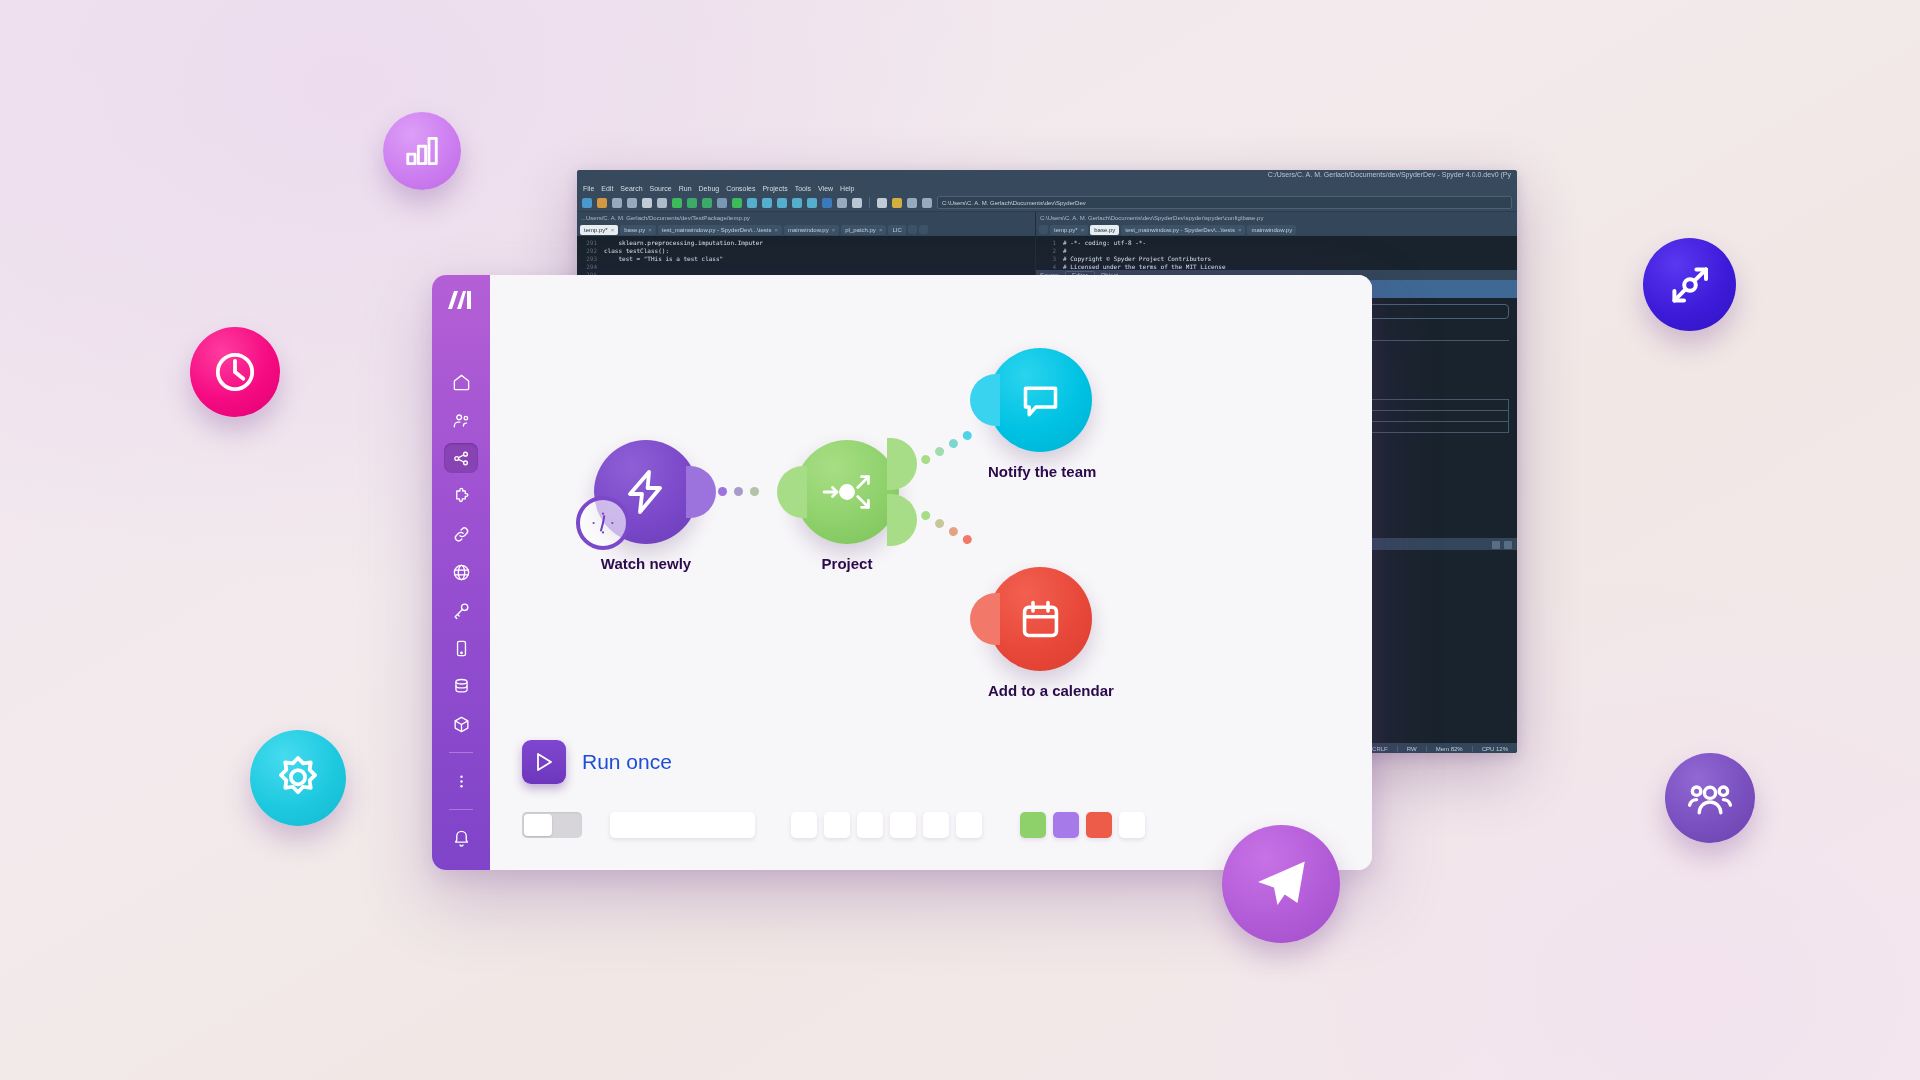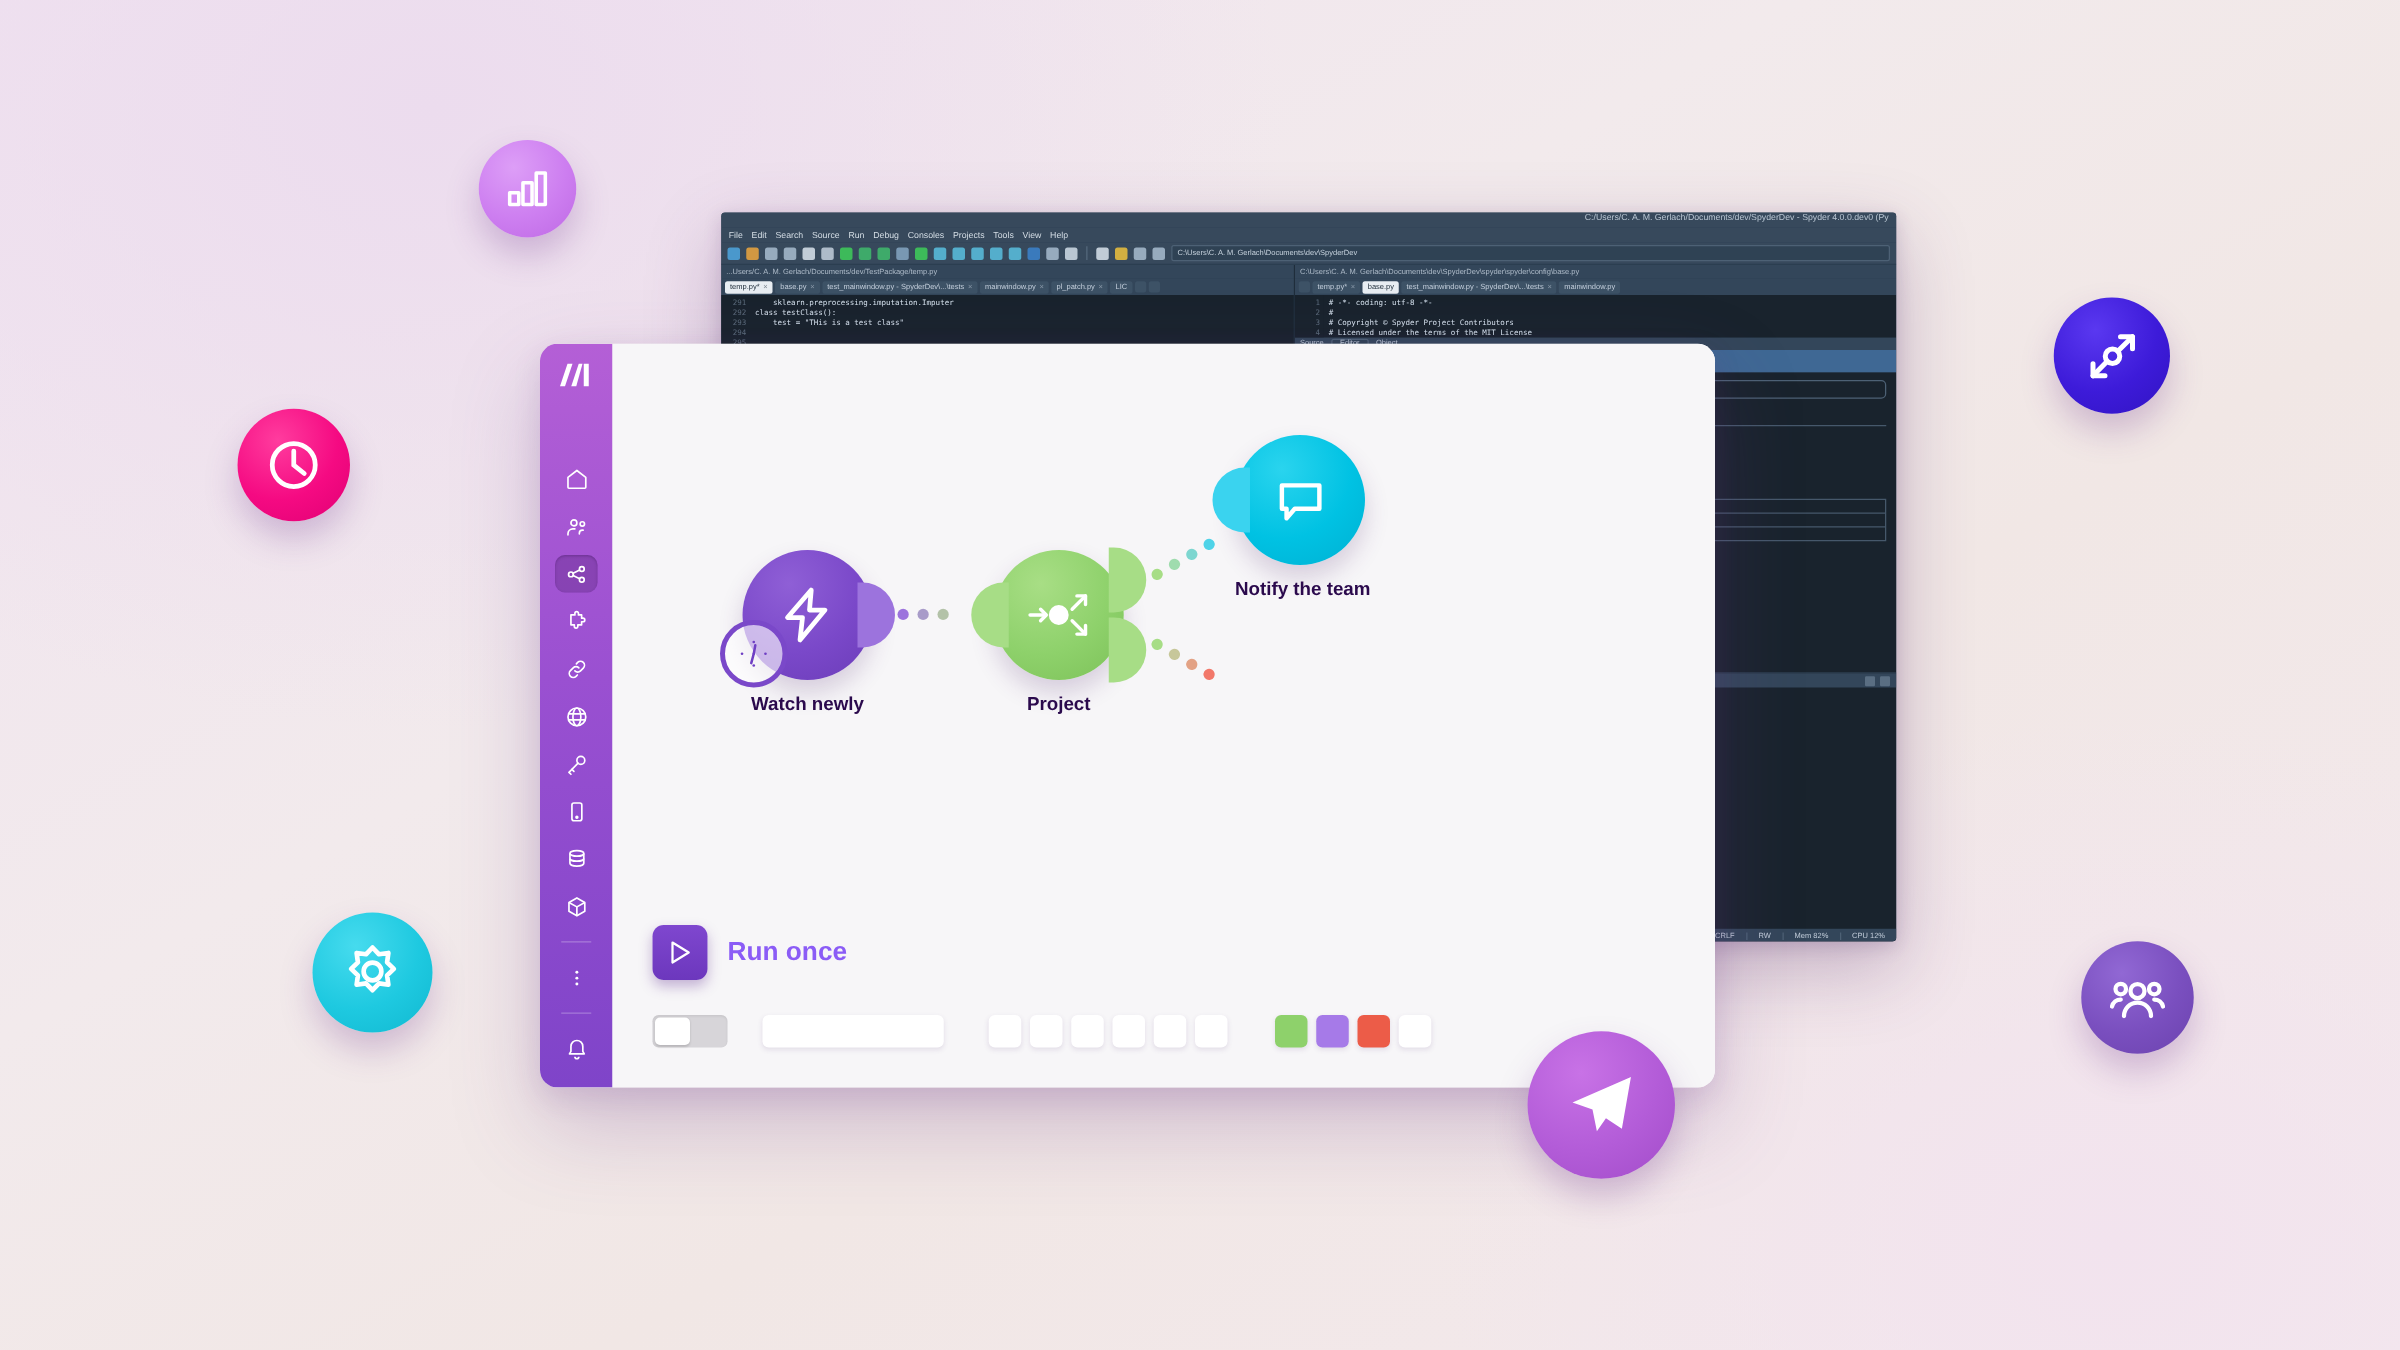--- a/index.html
+++ b/index.html
@@ -154,21 +154,21 @@
   }
 
   
   .runbar{position:absolute;left:32px;bottom:86px;display:flex;align-items:center;gap:16px;}
   .run-btn{
     width:44px;height:44px;border-radius:9px;
     background:linear-gradient(180deg,#7f47cf 0%,#6c37bd 100%);
     display:flex;align-items:center;justify-content:center;
     box-shadow:0 5px 10px rgba(90,40,140,.34);
   }
-  .run-label{font-size:21px;color:#8b5cf6;font-weight:bold;text-align:right;}
+  .run-label{font-size:21px;color:#1d4ed8;font-weight:normal;text-align:right;}
 
   .bottombar{position:absolute;left:32px;bottom:32px;display:flex;align-items:center;gap:0;}
   .toggle{
     width:60px;height:26px;border-radius:5px;background:#d7d5d9;display:flex;align-items:center;padding:2px;
     box-sizing:border-box;box-shadow:inset 0 1px 2px rgba(0,0,0,.08);
   }
   .toggle i{width:28px;height:22px;background:#fff;border-radius:4px;display:block;box-shadow:0 1px 2px rgba(0,0,0,.15);}
   .wide-field{
     width:145px;height:26px;border-radius:5px;background:#fff;margin-left:28px;
     box-shadow:0 2px 4px rgba(90,60,120,.12);
@@ -550,20 +550,32 @@
     <div class="module" style="left:498px;top:73px;">
       <div class="bubble cyan">
         <div class="half l cyan"></div>
         <svg width="45" height="45" viewBox="0 0 24 24" fill="none" stroke="#fff" stroke-width="1.9" stroke-linejoin="round">
             <path d="M4 5.5h16v10H9.5L6 19.5V15.5H4z"></path>
           </svg>
       </div>
       <div class="mod-label">Notify the team</div>
     </div>
 
+    <div class="module" style="left:498px;top:292px;">
+      <div class="bubble red">
+        <div class="half l red"></div>
+        <svg width="45" height="45" viewBox="0 0 24 24" fill="none" stroke="#fff" stroke-width="1.9" stroke-linejoin="round" stroke-linecap="round">
+            <rect x="3.5" y="5.5" width="17" height="15" rx="2.2"></rect>
+            <line x1="3.5" y1="10.5" x2="20.5" y2="10.5"></line>
+            <line x1="8" y1="3" x2="8" y2="7.5"></line>
+            <line x1="16" y1="3" x2="16" y2="7.5"></line>
+          </svg>
+      </div>
+      <div class="mod-label">Add to a calendar</div>
+    </div>
 
     <div class="runbar">
       <div class="run-btn">
         <svg width="22" height="24" viewBox="0 0 22 24" fill="none" stroke="#fff" stroke-width="1.8" stroke-linejoin="round">
             <polygon points="5,4 18,12 5,20"></polygon>
           </svg>
       </div>
       <div class="run-label">Run once</div>
     </div>
 

